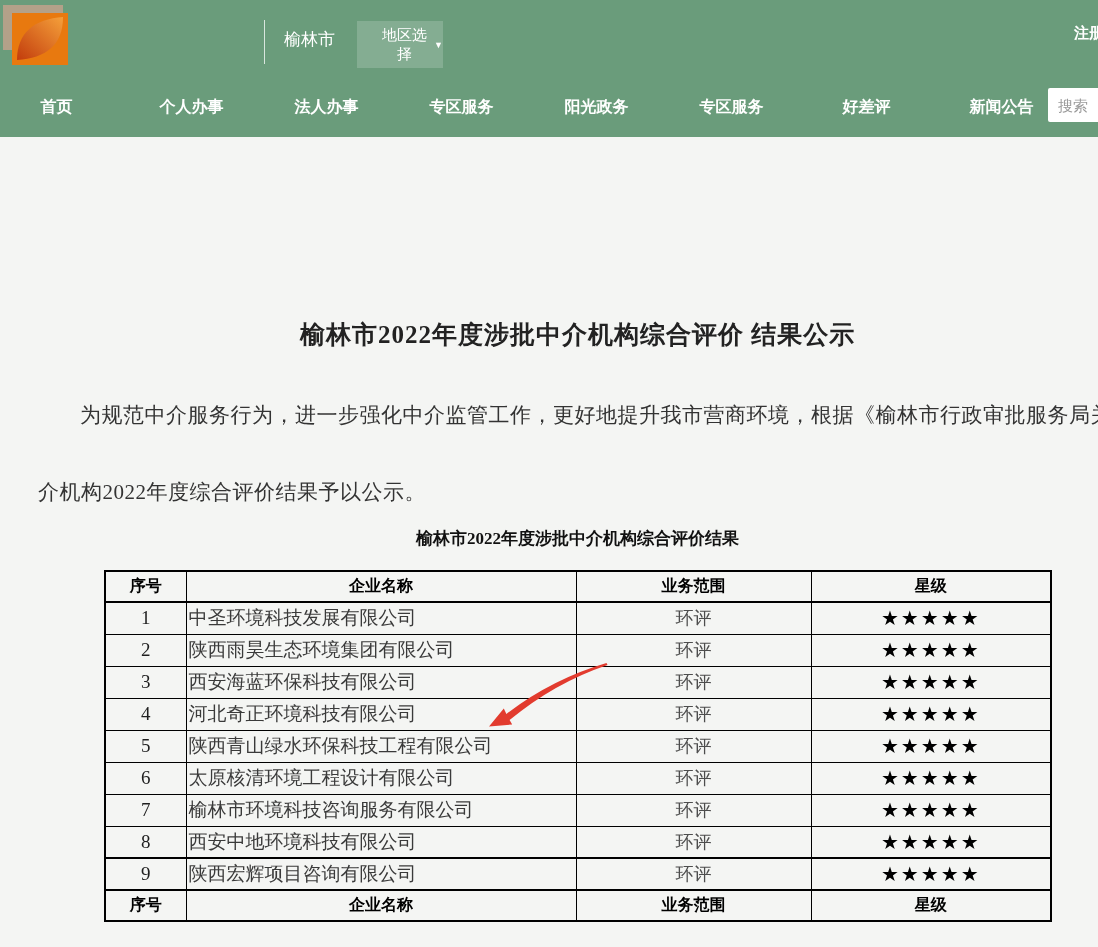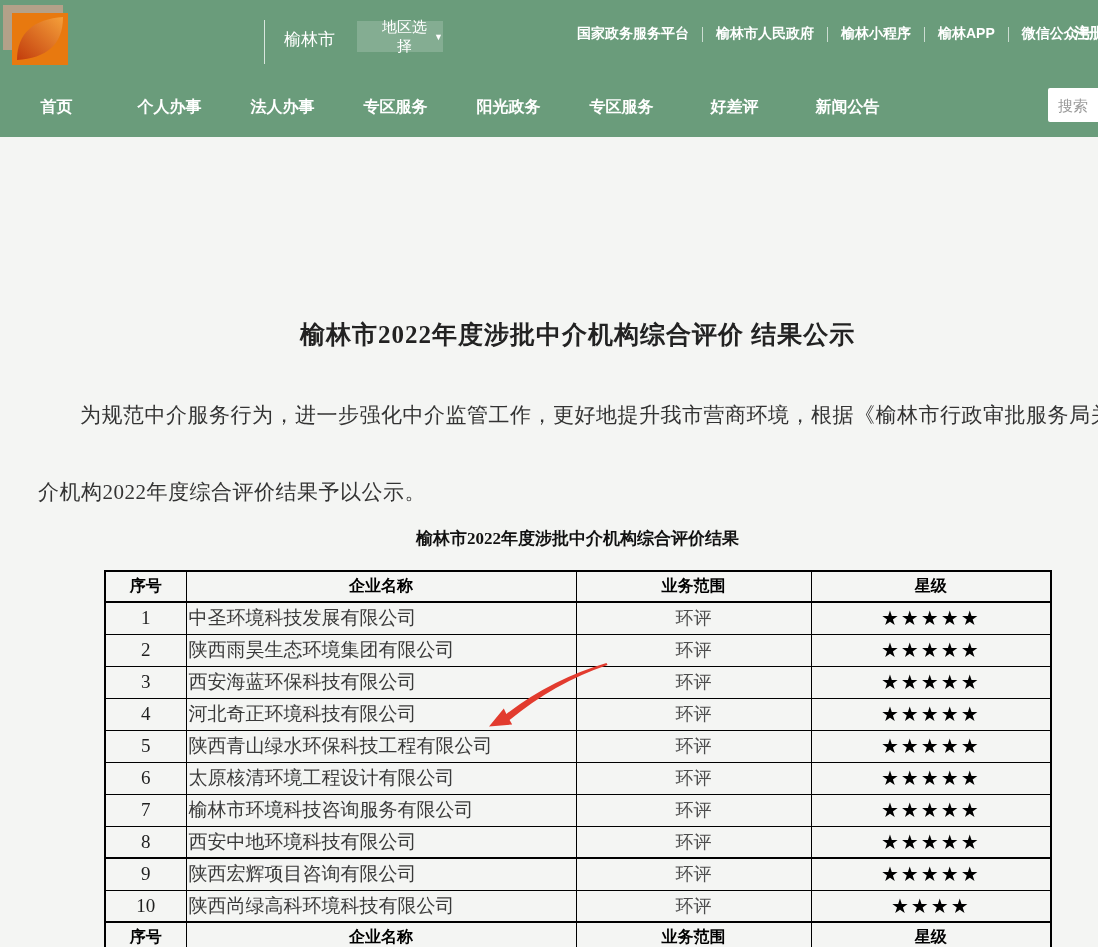--- a/index.html
+++ b/index.html
@@ -17,32 +17,32 @@
   .logo { position:absolute; left:3px; top:5px; width:66px; height:60px; }
   .logo .tan { position:absolute; left:0; top:0; width:60px; height:45px; background:#b3a189; }
   .logo .orange { position:absolute; left:9px; top:8px; width:56px; height:52px; background:#e8790f; }
   .logo .orange svg { position:absolute; left:0; top:0; }
   .brand { position:absolute; left:80px; top:14px; }
   .brand .small { font-size:13px; letter-spacing:1px; }
   .brand .big { font-size:27px; font-weight:bold; letter-spacing:3px; margin-top:5px; }
   .vdivider { position:absolute; left:264px; top:20px; width:1px; height:44px; background:rgba(255,255,255,.75); }
   .city { position:absolute; left:284px; top:28px; font-size:17px; font-weight:normal; }
   .region-btn {
-    position:absolute; left:357px; top:21px; width:86px; height:31px;
+    position:absolute; left:357px; top:21px; width:86px; height:47px;
     background:rgba(255,255,255,.18); color:#fff; border:none;
     font-size:15px; display:flex; align-items:center; justify-content:center; gap:6px;
     cursor:pointer;
     padding-left:24px;
   }
   .region-btn .caret { font-size:9px; }
   .top-links { position:absolute; left:577px; top:25px; display:flex; align-items:center; font-size:14px; font-weight:bold; white-space:nowrap; }
   .top-links .sep { width:1px; height:15px; background:rgba(255,255,255,.65); margin:0 13px; }
   .top-links a { color:#fff; text-decoration:none; }
   .register { position:absolute; left:1074px; top:24px; font-size:15px; font-weight:bold; color:#fff; text-decoration:none; white-space:nowrap; }
-  .nav { position:absolute; left:0; top:92px; display:flex; }
+  .nav { position:absolute; left:0; top:92px; display:flex;gap:22px; }
   .nav .nav-item {
     width:113px; text-align:center; font-size:16px; font-weight:bold;
     color:#fff; text-decoration:none; line-height:30px; white-space:nowrap;
   }
   .search {
     position:absolute; left:1048px; top:88px; width:120px; height:34px;
     border:none; outline:none; background:#fff; padding-left:10px;
     font-size:15px; color:#333; border-radius:2px 0 0 2px;
     font-family:"Liberation Sans","DejaVu Sans",sans-serif;
   }
@@ -107,31 +107,20 @@
 
   <div class="vdivider"></div>
 
   <div class="city">榆林市</div>
 
   <button class="region-btn">
     <span>地区选择</span>
     <span class="caret">▼</span>
   </button>
 
-  <div class="top-links" id="top-links">
-      <a href="#">国家政务服务平台</a>
-      <span class="sep"></span>
-      <a href="#">榆林市人民政府</a>
-      <span class="sep"></span>
-      <a href="#">榆林小程序</a>
-      <span class="sep"></span>
-      <a href="#">榆林APP</a>
-      <span class="sep"></span>
-      <a href="#">微信公众号</a>
-    </div>
 
   <a class="register" href="#">注册</a>
 
   <div class="nav" id="nav">
       <a href="#" class="nav-item">首页</a>
       <a href="#" class="nav-item">个人办事</a>
       <a href="#" class="nav-item">法人办事</a>
       <a href="#" class="nav-item">专区服务</a>
       <a href="#" class="nav-item">阳光政务</a>
       <a href="#" class="nav-item">专区服务</a>
@@ -211,26 +200,20 @@
           <td class="c-name">西安中地环境科技有限公司</td>
           <td class="c-scope">环评</td>
           <td class="c-star">★★★★★</td>
         </tr>
         <tr class="data-row">
           <td class="c-no">9</td>
           <td class="c-name">陕西宏辉项目咨询有限公司</td>
           <td class="c-scope">环评</td>
           <td class="c-star">★★★★★</td>
         </tr>
-        <tr class="data-row">
-          <td class="c-no">10</td>
-          <td class="c-name">陕西尚绿高科环境科技有限公司</td>
-          <td class="c-scope">环评</td>
-          <td class="c-star">★★★★</td>
-        </tr>
         <tr class="header-row">
           <th>序号</th>
           <th>企业名称</th>
           <th>业务范围</th>
           <th>星级</th>
         </tr>
       </tbody>
   </table>
 
   <svg class="arrow-annotation" viewBox="0 0 136 80">

